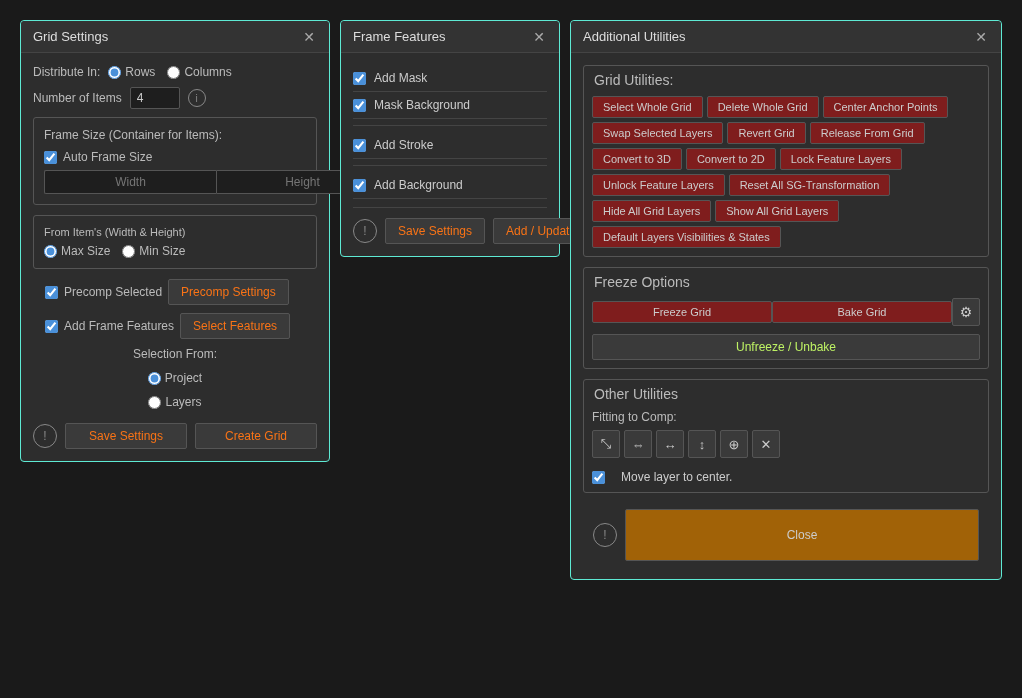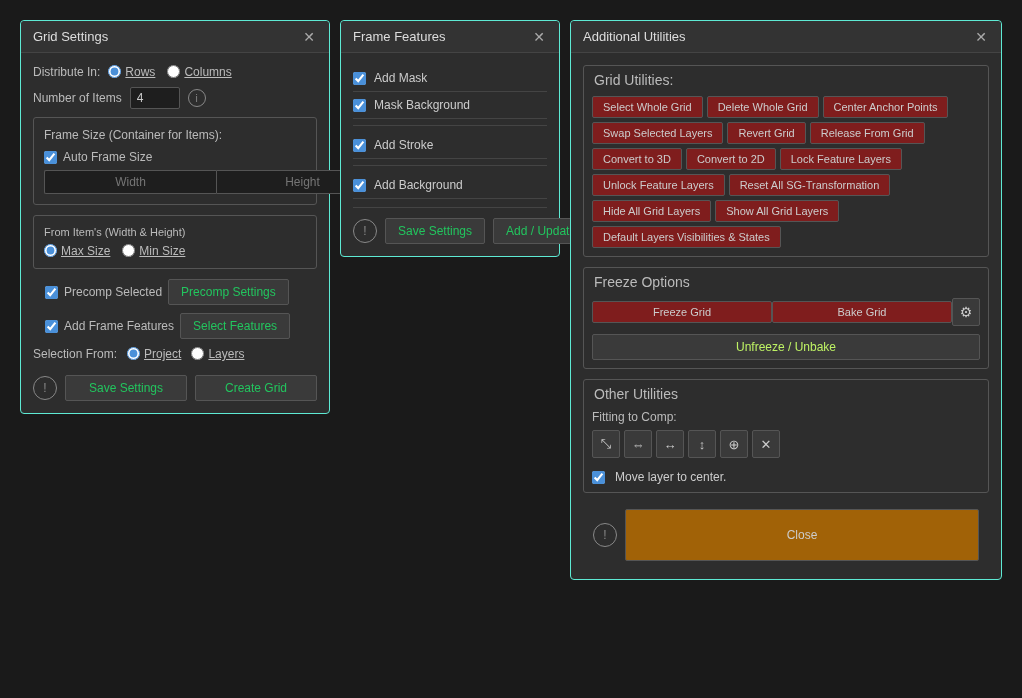--- a/index.html
+++ b/index.html
@@ -64,25 +64,24 @@
     }
 
     .radio-group {
       display: flex;
       align-items: center;
       gap: 12px;
     }
 
     .radio-label {
       display: flex;
-      align-items: flex-start;
+      align-items: flex-end;
       gap: 4px;
       cursor: pointer;
       color: #bbb;
-      text-decoration: underline;
     }
 
     input[type="radio"], input[type="checkbox"] {
       accent-color: #4a90d9;
       cursor: pointer;
     }
 
     .num-input {
       background: #1e1e1e;
       border: 1px solid #555;
@@ -156,21 +155,21 @@
 
     .subsection-title {
       color: #bbb;
       margin-bottom: 6px;
       font-size: 11px;
     }
 
     .btn {
       background: #3a3a3a;
       border: 1px solid #555;
-      color: #22c55e;
+      color: #f97316;
       padding: 5px 12px;
       border-radius: 2px;
       cursor: pointer;
       font-size: 12px;
       white-space: nowrap;
     }
 
     .btn-wide {
       flex: 1;
     }
@@ -181,20 +180,21 @@
       align-items: center;
       margin-bottom: 8px;
       padding-left: 12px;
     }
 
     .selection-from {
       display: flex;
       align-items: center;
       gap: 10px;
       margin-bottom: 10px;
+      flex-direction: column;
     }
 
     .bottom-bar {
       display: flex;
       gap: 8px;
       align-items: center;
       padding-top: 4px;
     }
 
     .alert-icon {
@@ -333,21 +333,21 @@
       font-size: 13px;
     }
 
     .other-util-body {
       padding: 4px 8px 8px;
     }
 
     .move-center-row {
       display: flex;
       align-items: flex-end;
-      gap: 10px;
+      gap: 16px;
       margin-top: 12px;
     }
 
     .au-bottom {
       display: flex;
       gap: 8px;
       align-items: center;
       padding: 6px 10px;
     }
 

